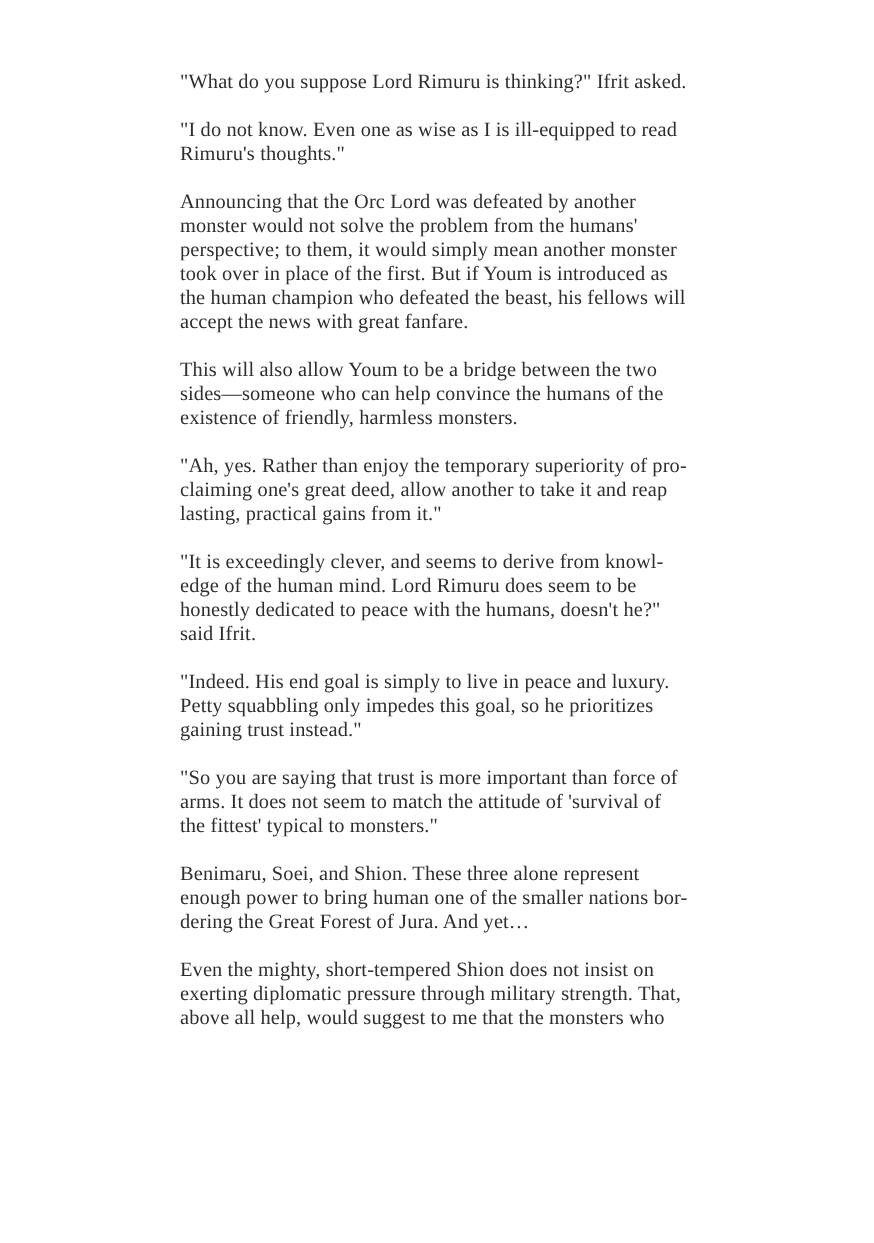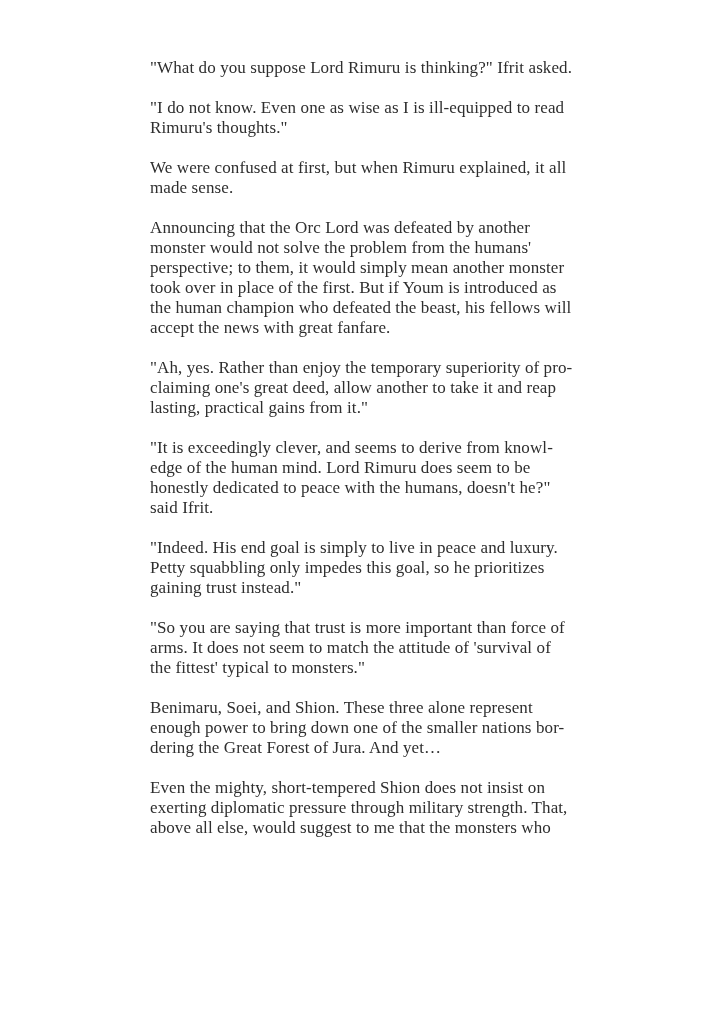--- a/index.html
+++ b/index.html
@@ -39,41 +39,42 @@
   }
 </style>
 </head>
 <body>
 
 <div class="book-page">
   <div class="text-column" style="color: rgb(46, 46, 46);">
       <p class="paragraph">"What do you suppose Lord Rimuru is thinking?" Ifrit asked.</p>
       <p class="paragraph">"I do not know. Even one as wise as I is ill-equipped to read
 Rimuru's thoughts."</p>
-      <p class="paragraph">We were confused at first, but when Rimuru explained, it all
-made sense.</p>
       <p class="paragraph">Announcing that the Orc Lord was defeated by another
 monster would not solve the problem from the humans'
 perspective; to them, it would simply mean another monster
 took over in place of the first. But if Youm is introduced as
 the human champion who defeated the beast, his fellows will
 accept the news with great fanfare.</p>
+      <p class="paragraph">This will also allow Youm to be a bridge between the two
+sides—someone who can help convince the humans of the
+existence of friendly, harmless monsters.</p>
       <p class="paragraph">"Ah, yes. Rather than enjoy the temporary superiority of pro-
 claiming one's great deed, allow another to take it and reap
 lasting, practical gains from it."</p>
       <p class="paragraph">"It is exceedingly clever, and seems to derive from knowl-
 edge of the human mind. Lord Rimuru does seem to be
 honestly dedicated to peace with the humans, doesn't he?"
 said Ifrit.</p>
       <p class="paragraph">"Indeed. His end goal is simply to live in peace and luxury.
 Petty squabbling only impedes this goal, so he prioritizes
 gaining trust instead."</p>
       <p class="paragraph">"So you are saying that trust is more important than force of
 arms. It does not seem to match the attitude of 'survival of
 the fittest' typical to monsters."</p>
       <p class="paragraph">Benimaru, Soei, and Shion. These three alone represent
-enough power to bring down one of the smaller nations bor-
+enough power to bring human one of the smaller nations bor-
 dering the Great Forest of Jura. And yet…</p>
       <p class="paragraph">Even the mighty, short-tempered Shion does not insist on
 exerting diplomatic pressure through military strength. That,
-above all else, would suggest to me that the monsters who</p>
+above all help, would suggest to me that the monsters who</p>
     </div>
 </div>
 
 </body></html>

